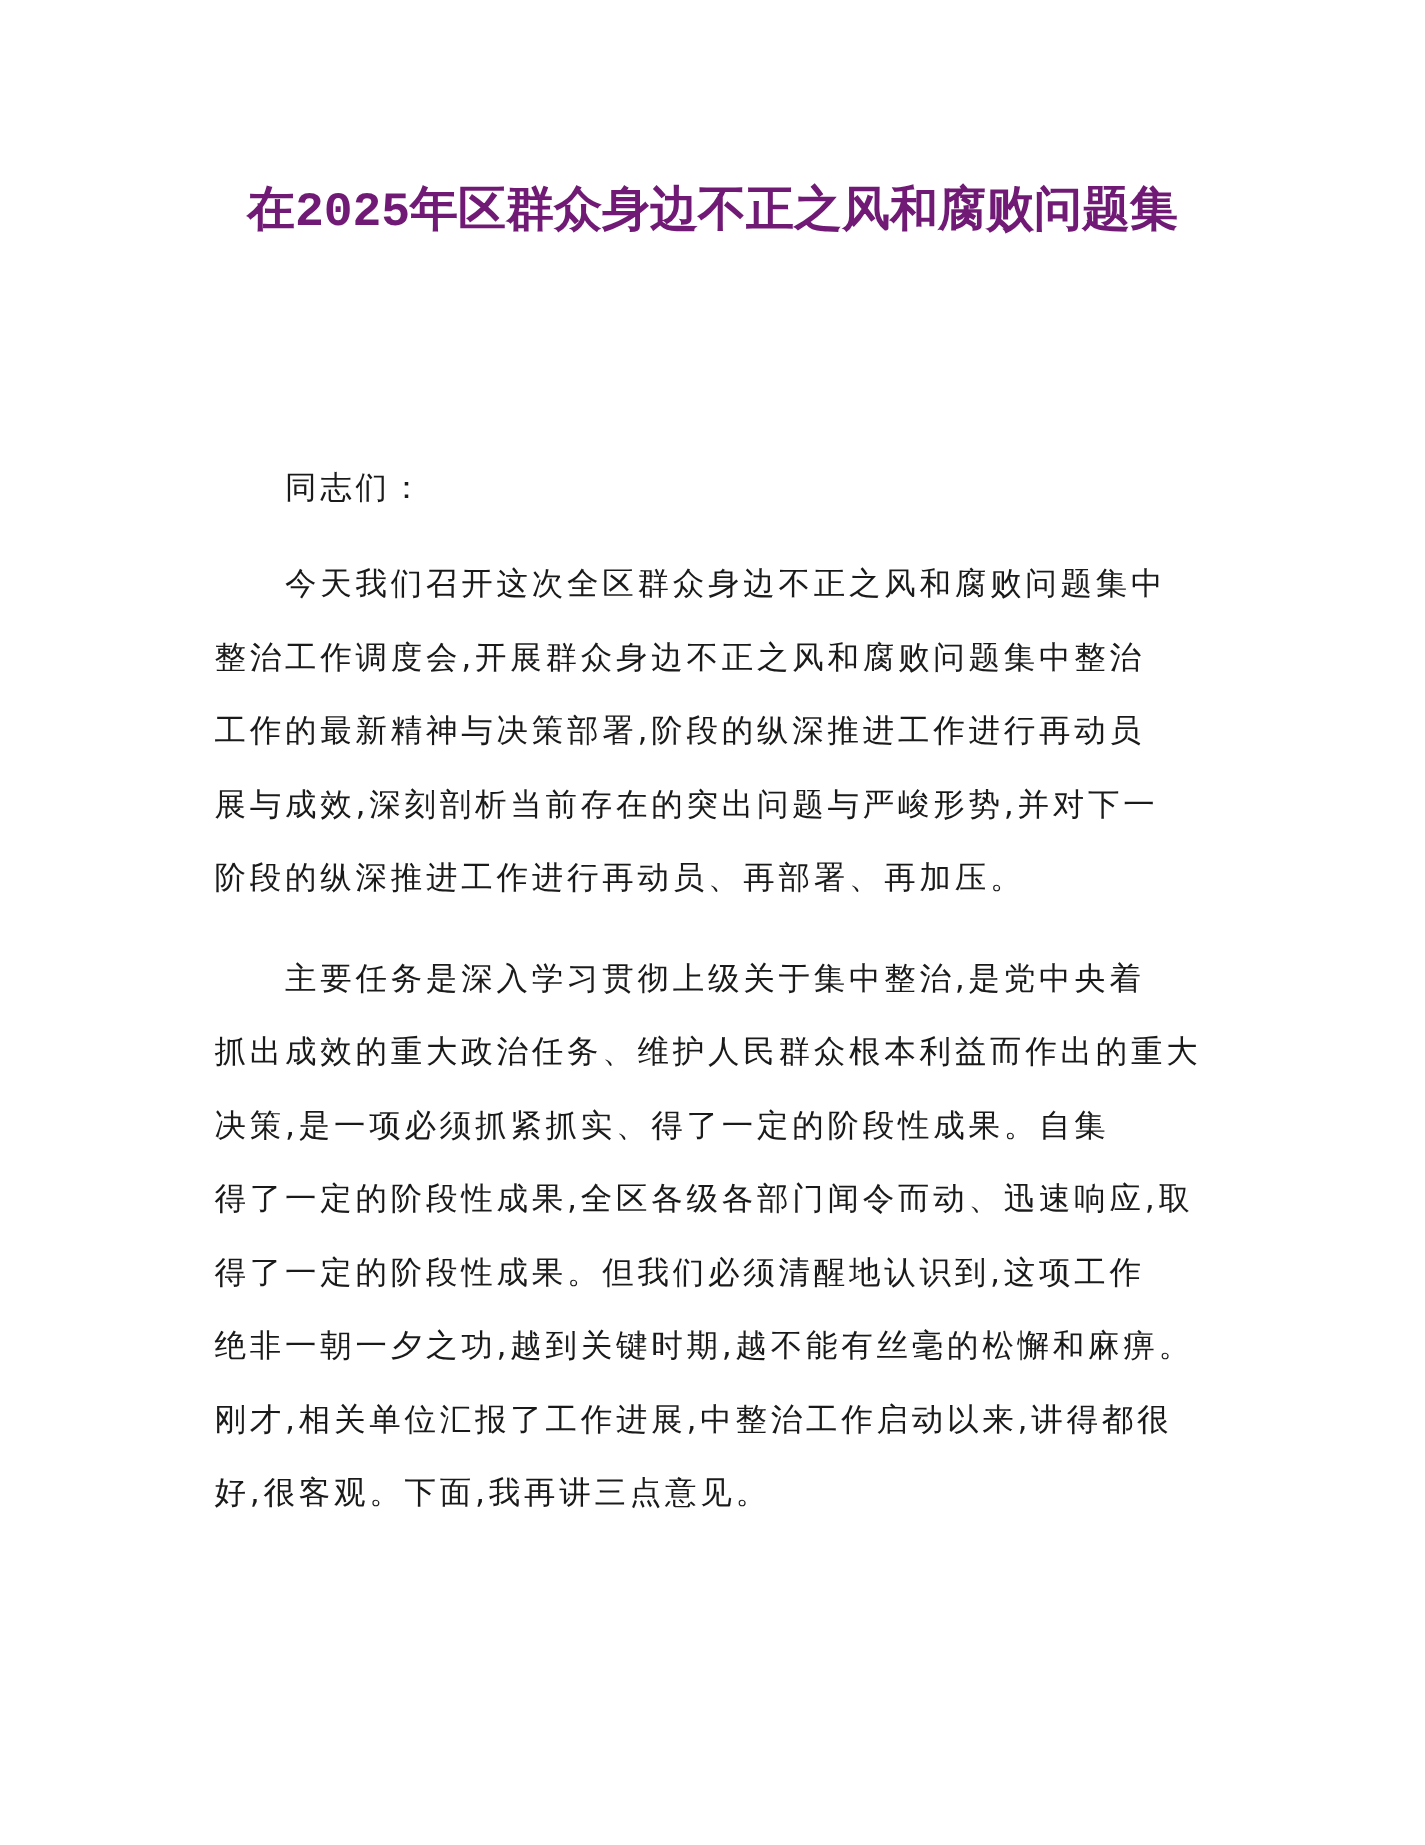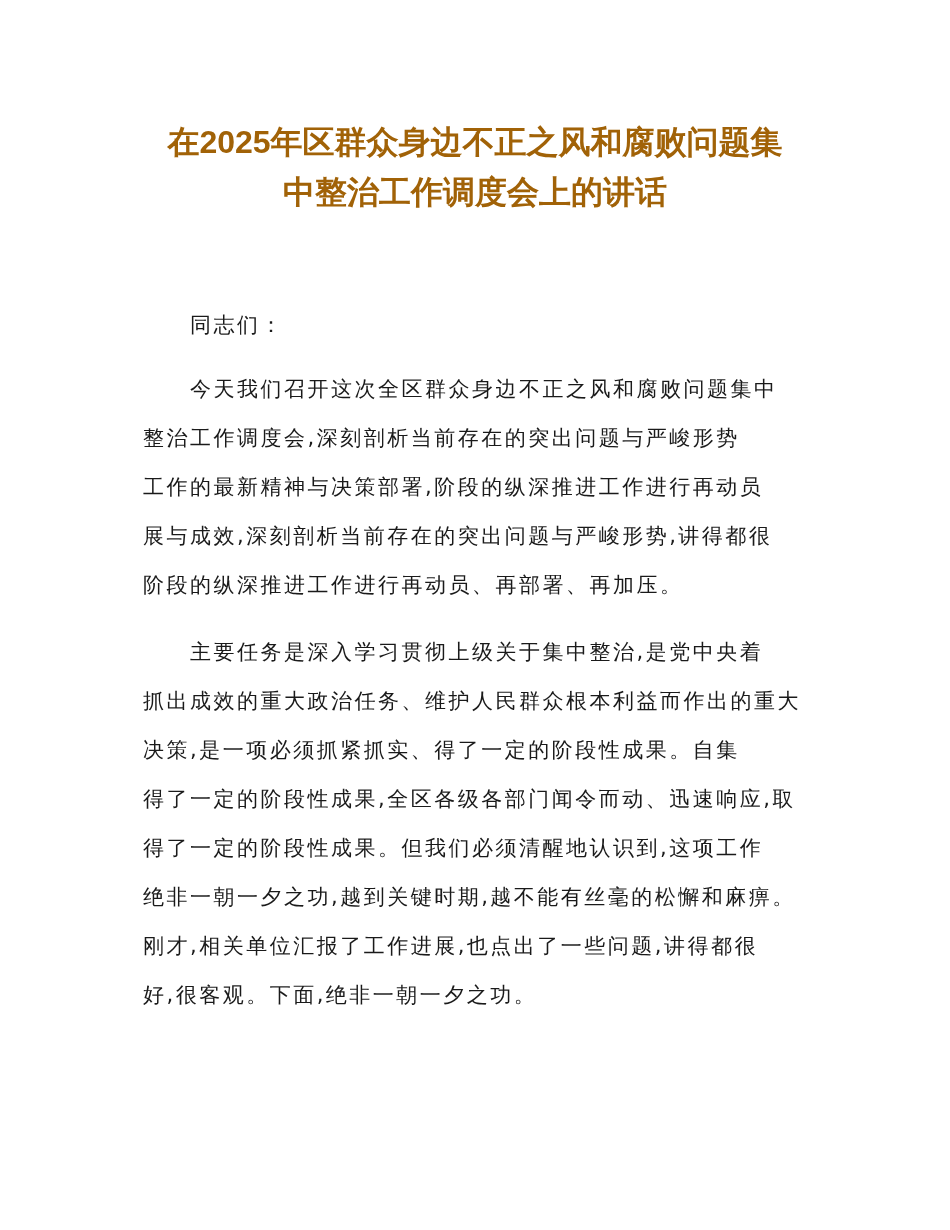--- a/index.html
+++ b/index.html
@@ -21,26 +21,26 @@
       width: 950px;
       height: 1230px;
       background: #ffffff;
     }
     .title {
       position: absolute;
       left: 100px;
       top: 117px;
       width: 750px;
       text-align: center;
-      font-family: Liberation Sans, sans-serif;
+      font-family: Liberation Mono, monospace;
       font-weight: bold;
       font-size: 32px;
       line-height: 50px;
       letter-spacing: 0px;
-      color: #a16207;
+      color: #701a75;
       margin: 0;
     }
     .title-line {
       display: block;
       white-space: nowrap;
     }
     .body {
       position: absolute;
       left: 143px;
       top: 0;
@@ -59,39 +59,38 @@
     }
     .indent { left: 47px; }
   </style>
 </head>
 <body>
 
 <div class="page">
 
   <h1 class="title">
     <span class="title-line">在2025年区群众身边不正之风和腐败问题集</span>
-    <span class="title-line">中整治工作调度会上的讲话</span>
   </h1>
 
   <div class="body">
     <div class="line indent" style="top:311px">同志们：</div>
 
     <div>
       <div class="line indent" style="top:375px">今天我们召开这次全区群众身边不正之风和腐败问题集中</div>
-      <div class="line" style="top:424px">整治工作调度会,深刻剖析当前存在的突出问题与严峻形势</div>
+      <div class="line" style="top:424px">整治工作调度会,开展群众身边不正之风和腐败问题集中整治</div>
       <div class="line" style="top:473px">工作的最新精神与决策部署,阶段的纵深推进工作进行再动员</div>
-      <div class="line" style="top:522px">展与成效,深刻剖析当前存在的突出问题与严峻形势,讲得都很</div>
+      <div class="line" style="top:522px">展与成效,深刻剖析当前存在的突出问题与严峻形势,并对下一</div>
       <div class="line" style="top:571px">阶段的纵深推进工作进行再动员、再部署、再加压。</div>
     </div>
 
     <div>
       <div class="line indent" style="top:638px">主要任务是深入学习贯彻上级关于集中整治,是党中央着</div>
       <div class="line" style="top:687px">抓出成效的重大政治任务、维护人民群众根本利益而作出的重大</div>
       <div class="line" style="top:736px">决策,是一项必须抓紧抓实、得了一定的阶段性成果。自集</div>
       <div class="line" style="top:785px">得了一定的阶段性成果,全区各级各部门闻令而动、迅速响应,取</div>
       <div class="line" style="top:834px">得了一定的阶段性成果。但我们必须清醒地认识到,这项工作</div>
       <div class="line" style="top:883px">绝非一朝一夕之功,越到关键时期,越不能有丝毫的松懈和麻痹。</div>
-      <div class="line" style="top:932px">刚才,相关单位汇报了工作进展,也点出了一些问题,讲得都很</div>
-      <div class="line" style="top:981px">好,很客观。下面,绝非一朝一夕之功。</div>
+      <div class="line" style="top:932px">刚才,相关单位汇报了工作进展,中整治工作启动以来,讲得都很</div>
+      <div class="line" style="top:981px">好,很客观。下面,我再讲三点意见。</div>
     </div>
   </div>
 
 </div>
 
 </body></html>

